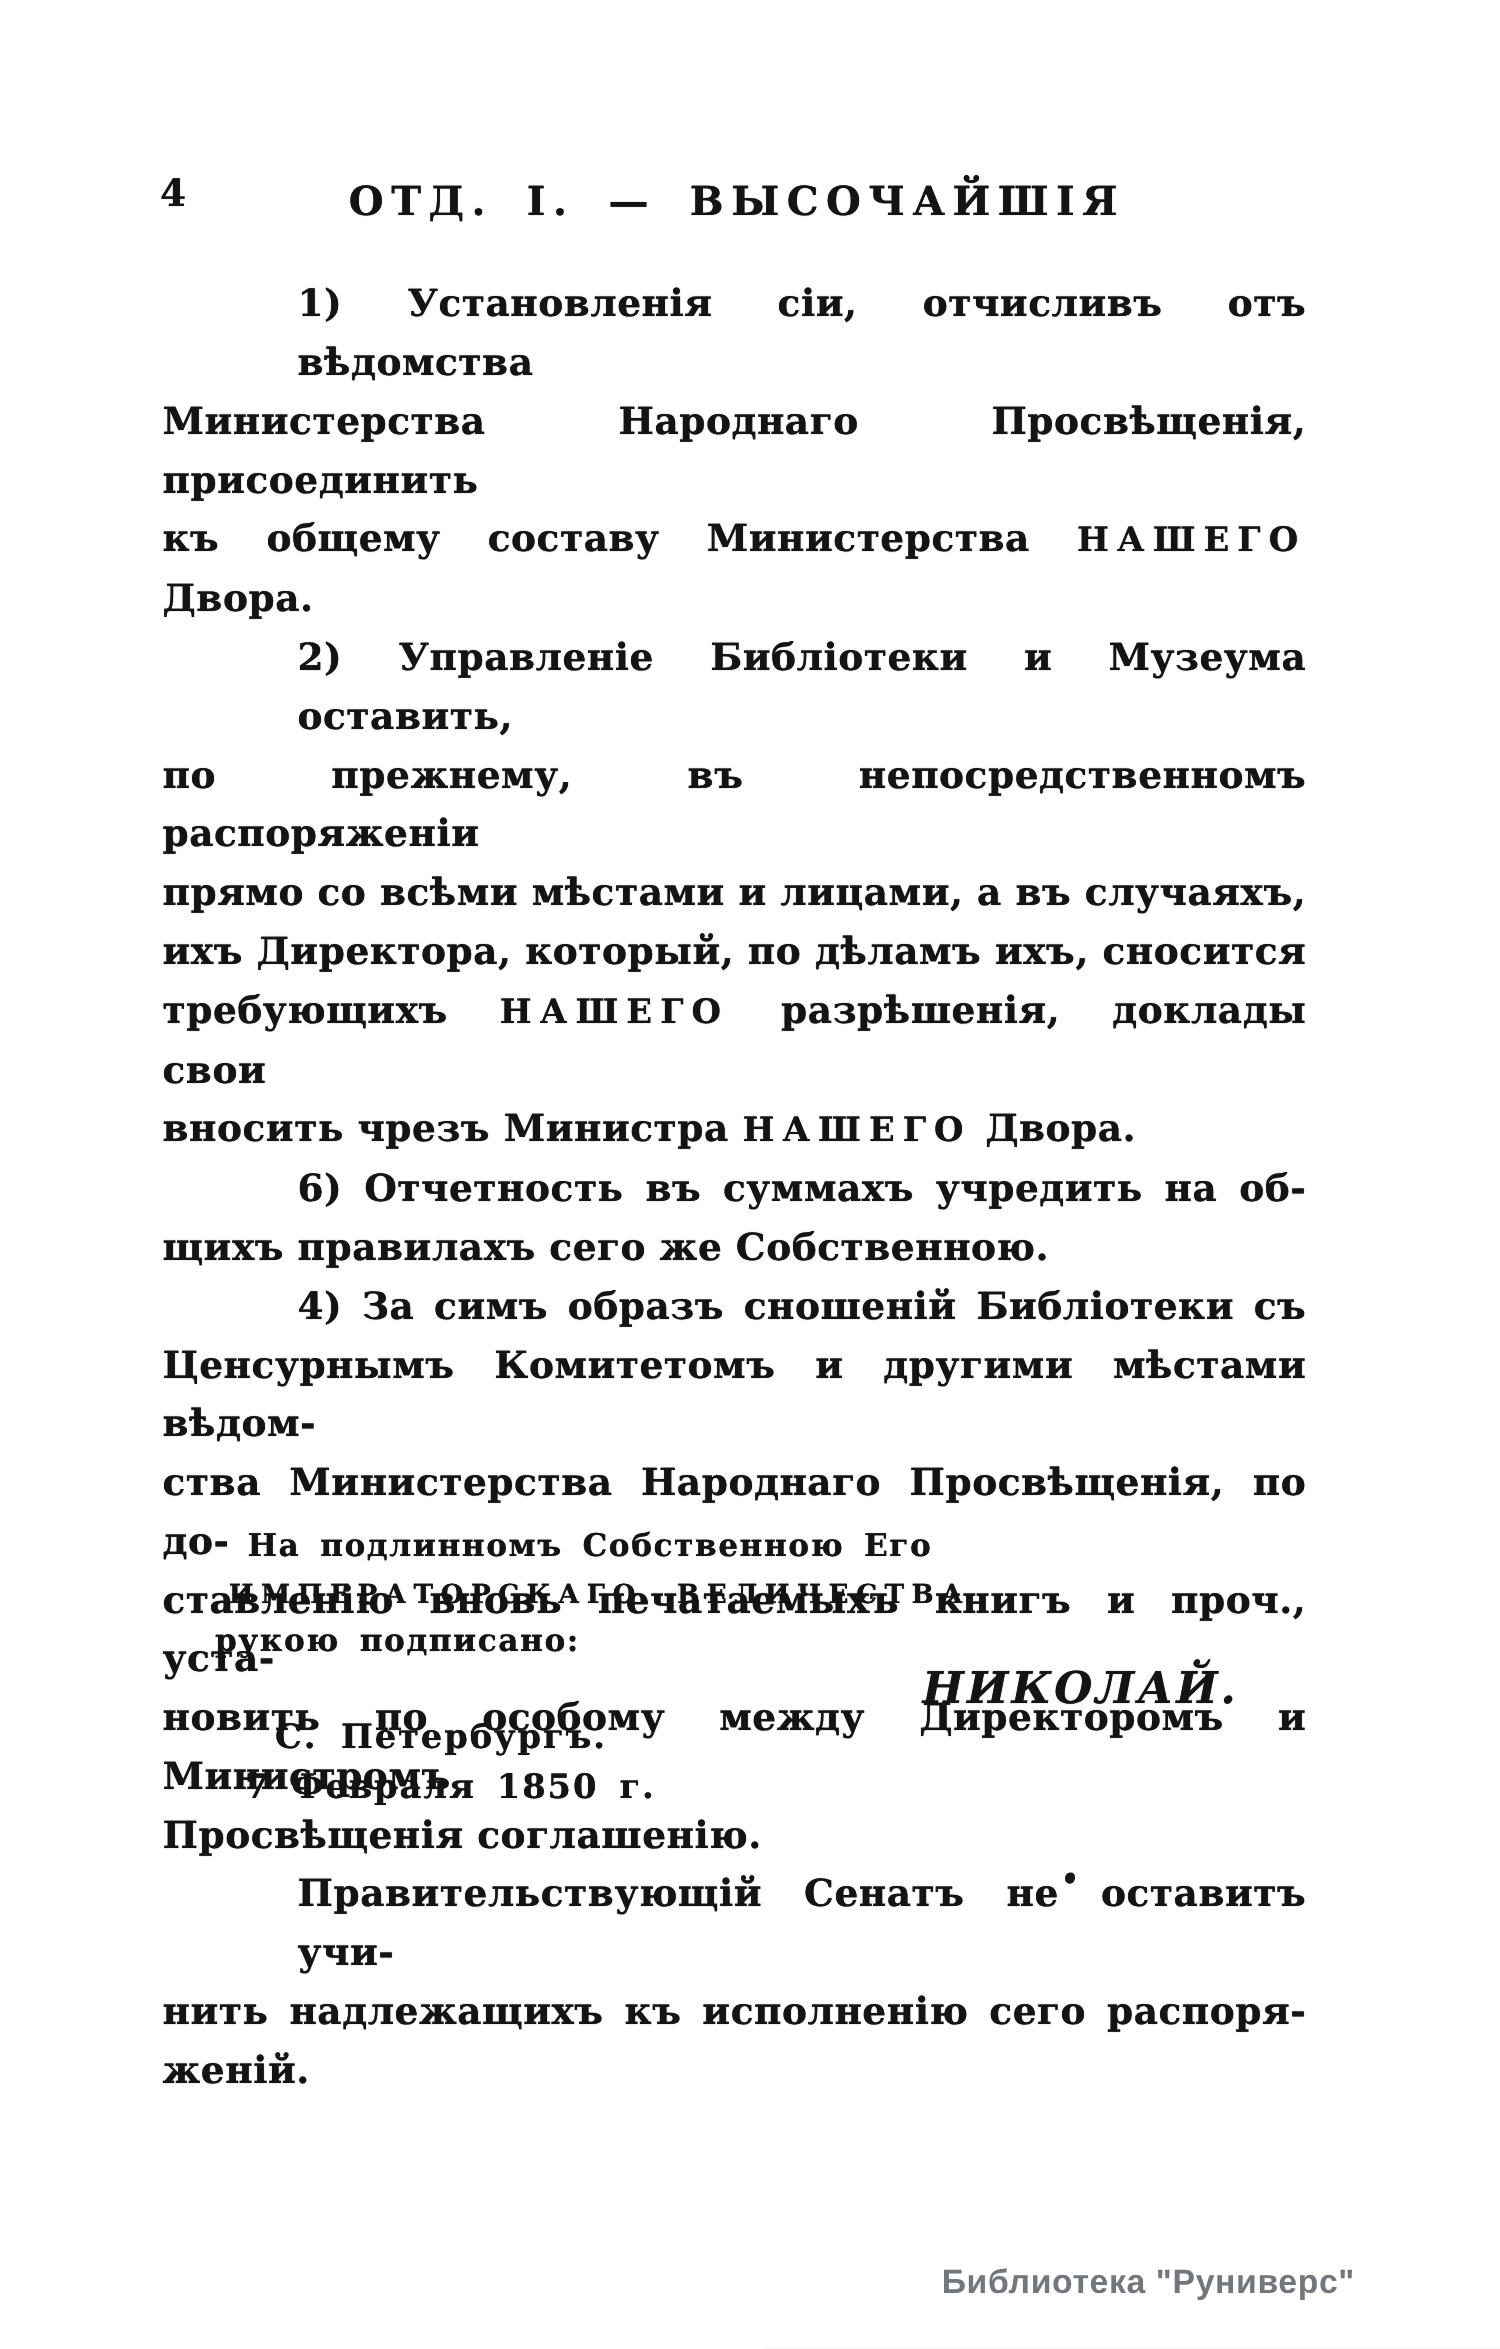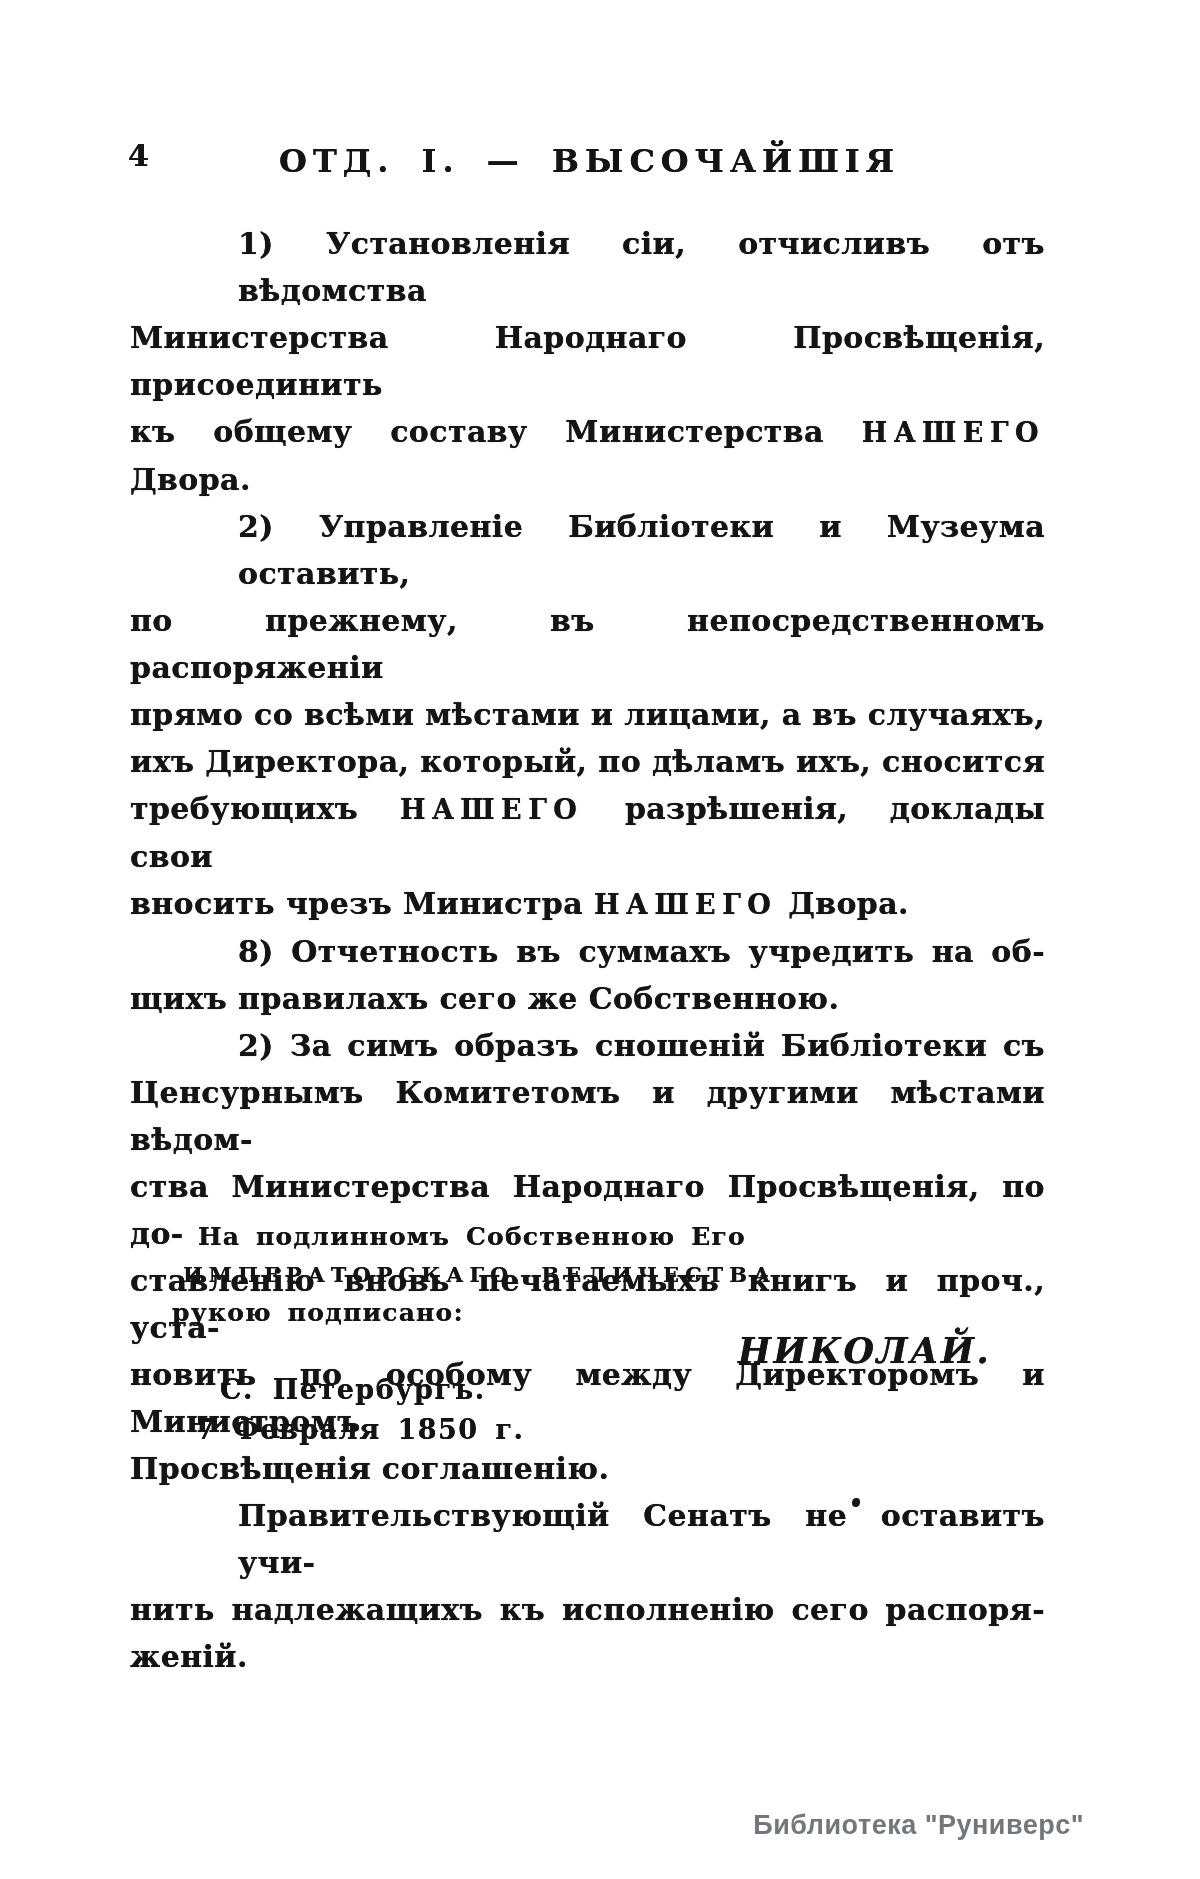--- a/index.html
+++ b/index.html
@@ -94,25 +94,25 @@
       </div>
       <div>
         <div class="line first"><span>2) Управленіе Библіотеки и Музеума оставить,</span></div>
         <div class="line"><span>по прежнему, въ непосредственномъ распоряженіи</span></div>
         <div class="line"><span>прямо со всѣми мѣстами и лицами, а въ случаяхъ,</span></div>
         <div class="line"><span>ихъ Директора, который, по дѣламъ ихъ, сносится</span></div>
         <div class="line"><span>требующихъ </span><span class="sc">НАШЕГО</span><span> разрѣшенія, доклады свои</span></div>
         <div class="line short"><span>вносить чрезъ Министра </span><span class="sc">НАШЕГО</span><span> Двора.</span></div>
       </div>
       <div>
-        <div class="line first"><span>8) Отчетность въ суммахъ учредить на об-</span></div>
+        <div class="line first"><span>6) Отчетность въ суммахъ учредить на об-</span></div>
         <div class="line short"><span>щихъ правилахъ сего же Собственною.</span></div>
       </div>
       <div>
-        <div class="line first"><span>2) За симъ образъ сношеній Библіотеки съ</span></div>
+        <div class="line first"><span>4) За симъ образъ сношеній Библіотеки съ</span></div>
         <div class="line"><span>Ценсурнымъ Комитетомъ и другими мѣстами вѣдом-</span></div>
         <div class="line"><span>ства Министерства Народнаго Просвѣщенія, по до-</span></div>
         <div class="line"><span>ставленію вновь печатаемыхъ книгъ и проч., уста-</span></div>
         <div class="line"><span>новить по особому между Директоромъ и Министромъ</span></div>
         <div class="line short"><span>Просвѣщенія соглашенію.</span></div>
       </div>
       <div>
         <div class="line first"><span>Правительствующій Сенатъ не оставитъ учи-</span></div>
         <div class="line"><span>нить надлежащихъ къ исполненію сего распоря-</span></div>
         <div class="line short"><span>женій.</span></div>

